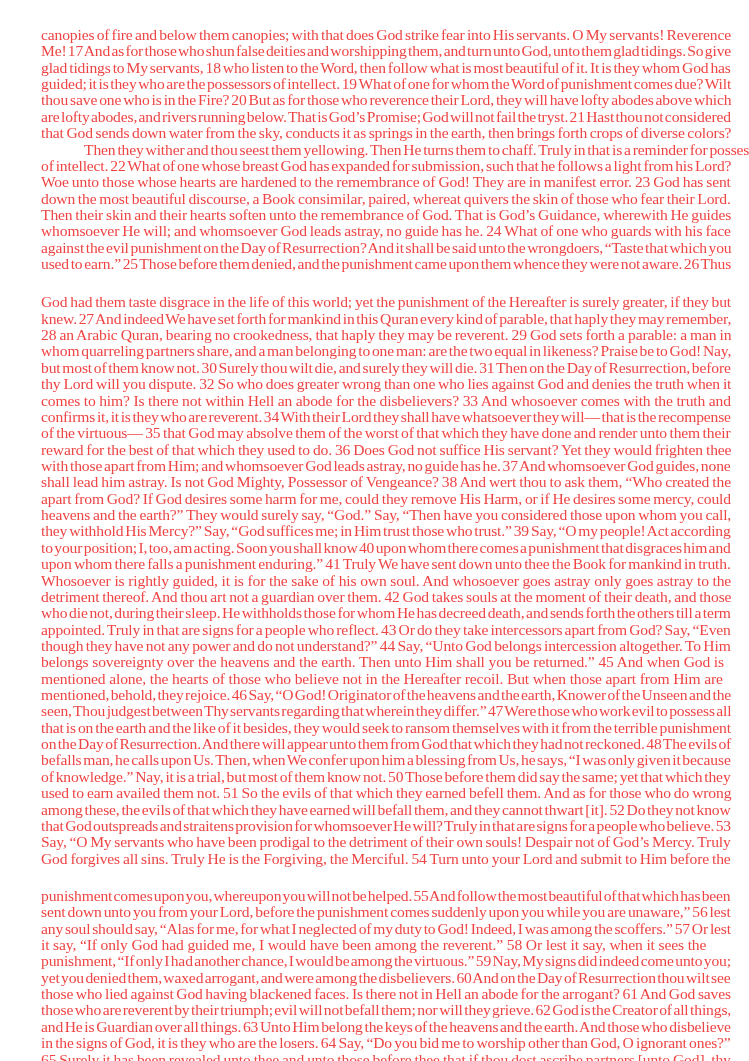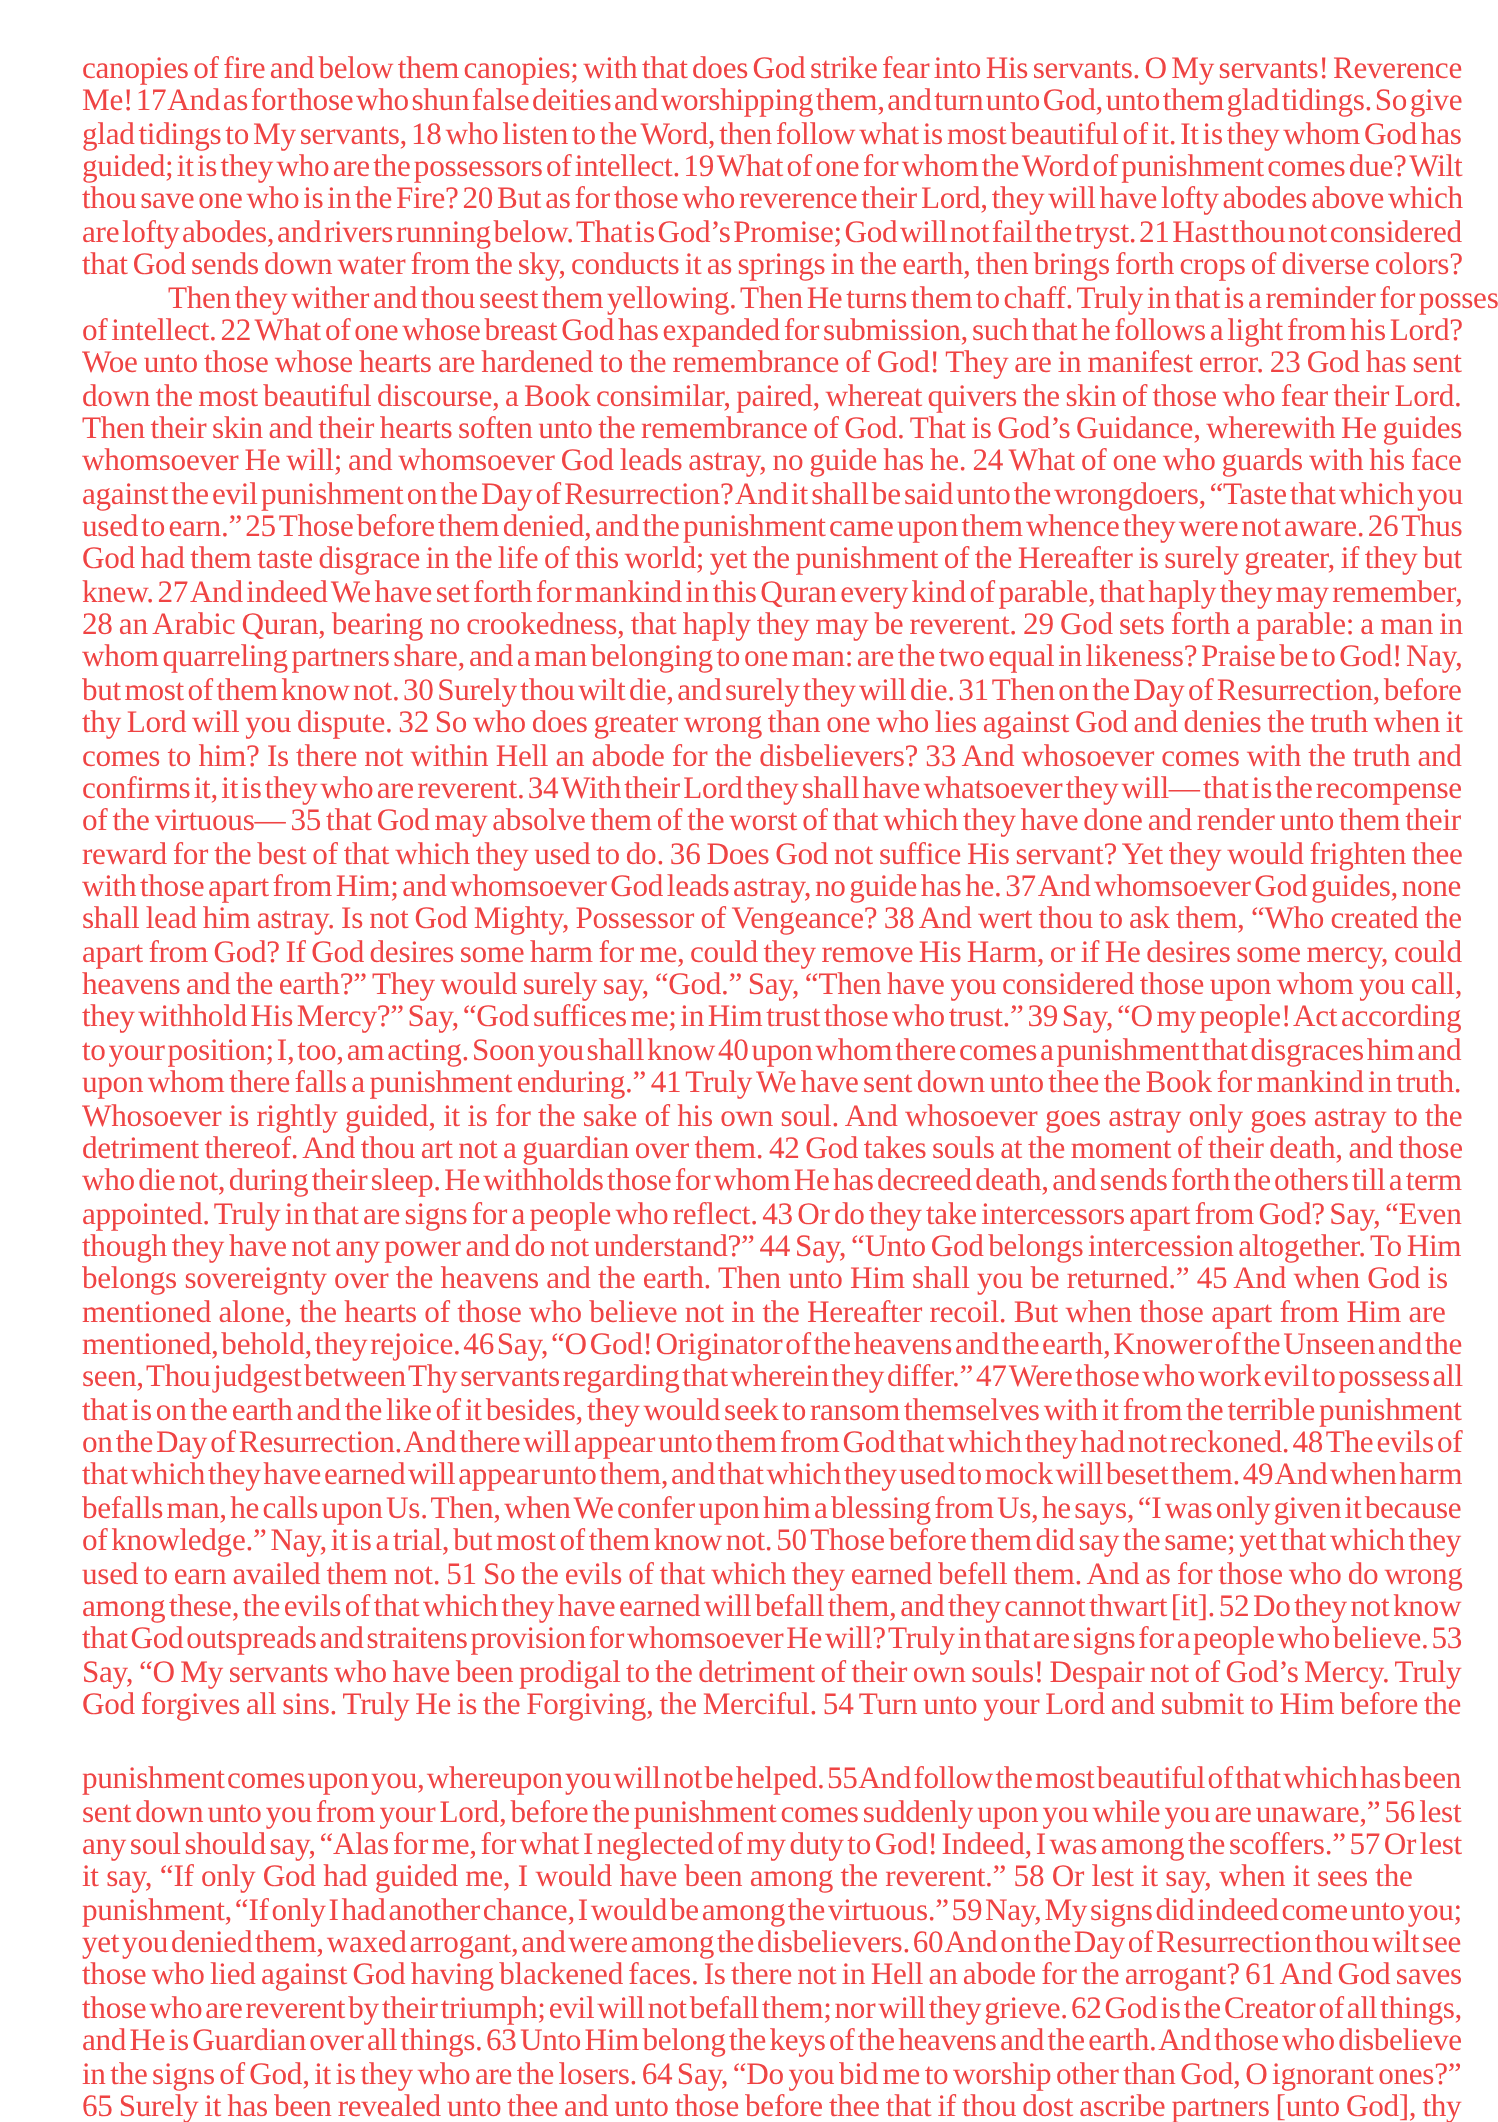--- a/index.html
+++ b/index.html
@@ -42,21 +42,21 @@
     <span class="line" style="height: 16.37px; display: block; word-spacing: -2.38px;">are lofty abodes, and rivers running below. That is God’s Promise; God will not fail the tryst. 21 Hast thou not considered</span>
     <span class="line" style="height: 16.37px; display: block; word-spacing: -1.1px;">that God sends down water from the sky, conducts it as springs in the earth, then brings forth crops of diverse colors?</span>
     <span class="line" style="height: 16.37px; display: block; word-spacing: -1.81px; margin-left: 43px;">Then they wither and thou seest them yellowing. Then He turns them to chaff. Truly in that is a reminder for possessors</span>
     <span class="line" style="height: 16.37px; display: block; word-spacing: -1.76px;">of intellect. 22 What of one whose breast God has expanded for submission, such that he follows a light from his Lord?</span>
     <span class="line" style="height: 16.37px; display: block; word-spacing: -0.65px;">Woe unto those whose hearts are hardened to the remembrance of God! They are in manifest error. 23 God has sent</span>
     <span class="line" style="height: 16.37px; display: block; word-spacing: -1px;">down the most beautiful discourse, a Book consimilar, paired, whereat quivers the skin of those who fear their Lord.</span>
     <span class="line" style="height: 16.37px; display: block; word-spacing: -0.89px;">Then their skin and their hearts soften unto the remembrance of God. That is God’s Guidance, wherewith He guides</span>
     <span class="line" style="height: 16.37px; display: block; word-spacing: -0.7px;">whomsoever He will; and whomsoever God leads astray, no guide has he. 24 What of one who guards with his face</span>
     <span class="line" style="height: 16.37px; display: block; word-spacing: -2.1px;">against the evil punishment on the Day of Resurrection? And it shall be said unto the wrongdoers, “Taste that which you</span>
     <span class="line" style="height: 16.37px; display: block; word-spacing: -2.05px;">used to earn.” 25 Those before them denied, and the punishment came upon them whence they were not aware. 26 Thus</span>
-    <span class="line" style="height: 16.37px; display: block; word-spacing: -0.91px;">God had them taste disgrace in the life of this world; yet the punishment of the Hereafter is surely greater, if they but</span>
+    <span class="line" style="height: 16.37px; display: block; word-spacing: -0.91px; margin-top: 22px;">God had them taste disgrace in the life of this world; yet the punishment of the Hereafter is surely greater, if they but</span>
     <span class="line" style="height: 16.37px; display: block; word-spacing: -1.95px;">knew. 27 And indeed We have set forth for mankind in this Quran every kind of parable, that haply they may remember,</span>
     <span class="line" style="height: 16.37px; display: block; word-spacing: -0.62px;">28 an Arabic Quran, bearing no crookedness, that haply they may be reverent. 29 God sets forth a parable: a man in</span>
     <span class="line" style="height: 16.37px; display: block; word-spacing: -1.86px;">whom quarreling partners share, and a man belonging to one man: are the two equal in likeness? Praise be to God! Nay,</span>
     <span class="line" style="height: 16.37px; display: block; word-spacing: -1.96px;">but most of them know not. 30 Surely thou wilt die, and surely they will die. 31 Then on the Day of Resurrection, before</span>
     <span class="line" style="height: 16.37px; display: block; word-spacing: -0.82px;">thy Lord will you dispute. 32 So who does greater wrong than one who lies against God and denies the truth when it</span>
     <span class="line" style="height: 16.37px; display: block; word-spacing: -0.1px;">comes to him? Is there not within Hell an abode for the disbelievers? 33 And whosoever comes with the truth and</span>
     <span class="line" style="height: 16.37px; display: block; word-spacing: -2.1px;">confirms it, it is they who are reverent. 34 With their Lord they shall have whatsoever they will— that is the recompense</span>
     <span class="line" style="height: 16.37px; display: block; word-spacing: -1.23px;">of the virtuous— 35 that God may absolve them of the worst of that which they have done and render unto them their</span>
     <span class="line" style="height: 16.37px; display: block; word-spacing: -0.77px;">reward for the best of that which they used to do. 36 Does God not suffice His servant? Yet they would frighten thee</span>
     <span class="line" style="height: 16.37px; display: block; word-spacing: -1.89px;">with those apart from Him; and whomsoever God leads astray, no guide has he. 37 And whomsoever God guides, none</span>
@@ -70,21 +70,20 @@
     <span class="line" style="height: 16.37px; display: block; word-spacing: -0.9px;">detriment thereof. And thou art not a guardian over them. 42 God takes souls at the moment of their death, and those</span>
     <span class="line" style="height: 16.37px; display: block; word-spacing: -2.05px;">who die not, during their sleep. He withholds those for whom He has decreed death, and sends forth the others till a term</span>
     <span class="line" style="height: 16.37px; display: block; word-spacing: -1.52px;">appointed. Truly in that are signs for a people who reflect. 43 Or do they take intercessors apart from God? Say, “Even</span>
     <span class="line" style="height: 16.37px; display: block; word-spacing: -1.33px;">though they have not any power and do not understand?” 44 Say, “Unto God belongs intercession altogether. To Him</span>
     <span class="line" style="height: 16.37px; display: block;">belongs sovereignty over the heavens and the earth. Then unto Him shall you be returned.” 45 And when God is</span>
     <span class="line" style="height: 16.37px; display: block;">mentioned alone, the hearts of those who believe not in the Hereafter recoil. But when those apart from Him are</span>
     <span class="line" style="height: 16.37px; display: block; word-spacing: -2.3px;">mentioned, behold, they rejoice. 46 Say, “O God! Originator of the heavens and the earth, Knower of the Unseen and the</span>
     <span class="line" style="height: 16.37px; display: block; word-spacing: -2.37px;">seen, Thou judgest between Thy servants regarding that wherein they differ.” 47 Were those who work evil to possess all</span>
     <span class="line" style="height: 16.37px; display: block; word-spacing: -1.73px;">that is on the earth and the like of it besides, they would seek to ransom themselves with it from the terrible punishment</span>
     <span class="line" style="height: 16.37px; display: block; word-spacing: -2.18px;">on the Day of Resurrection. And there will appear unto them from God that which they had not reckoned. 48 The evils of</span>
-    <span class="line" style="height: 16.37px; display: block; word-spacing: -2.32px;">that which they have earned will appear unto them, and that which they used to mock will beset them. 49 And when harm</span>
     <span class="line" style="height: 16.37px; display: block; word-spacing: -2.04px;">befalls man, he calls upon Us. Then, when We confer upon him a blessing from Us, he says, “I was only given it because</span>
     <span class="line" style="height: 16.37px; display: block; word-spacing: -1.79px;">of knowledge.” Nay, it is a trial, but most of them know not. 50 Those before them did say the same; yet that which they</span>
     <span class="line" style="height: 16.37px; display: block; word-spacing: -0.7px;">used to earn availed them not. 51 So the evils of that which they earned befell them. And as for those who do wrong</span>
     <span class="line" style="height: 16.37px; display: block; word-spacing: -1.91px;">among these, the evils of that which they have earned will befall them, and they cannot thwart [it]. 52 Do they not know</span>
     <span class="line" style="height: 16.37px; display: block; word-spacing: -2.3px;">that God outspreads and straitens provision for whomsoever He will? Truly in that are signs for a people who believe. 53</span>
     <span class="line" style="height: 16.37px; display: block; word-spacing: -0.95px;">Say, “O My servants who have been prodigal to the detriment of their own souls! Despair not of God’s Mercy. Truly</span>
     <span class="line" style="height: 16.37px; display: block; word-spacing: -0.76px;">God forgives all sins. Truly He is the Forgiving, the Merciful. 54 Turn unto your Lord and submit to Him before the</span>
     <span class="line" style="height: 16.37px; display: block; word-spacing: -2.55px; margin-top: 21px;">punishment comes upon you, whereupon you will not be helped. 55 And follow the most beautiful of that which has been</span>
     <span class="line" style="height: 16.37px; display: block; word-spacing: -1.68px;">sent down unto you from your Lord, before the punishment comes suddenly upon you while you are unaware,” 56 lest</span>
     <span class="line" style="height: 16.37px; display: block; word-spacing: -1.88px;">any soul should say, “Alas for me, for what I neglected of my duty to God! Indeed, I was among the scoffers.” 57 Or lest</span>

